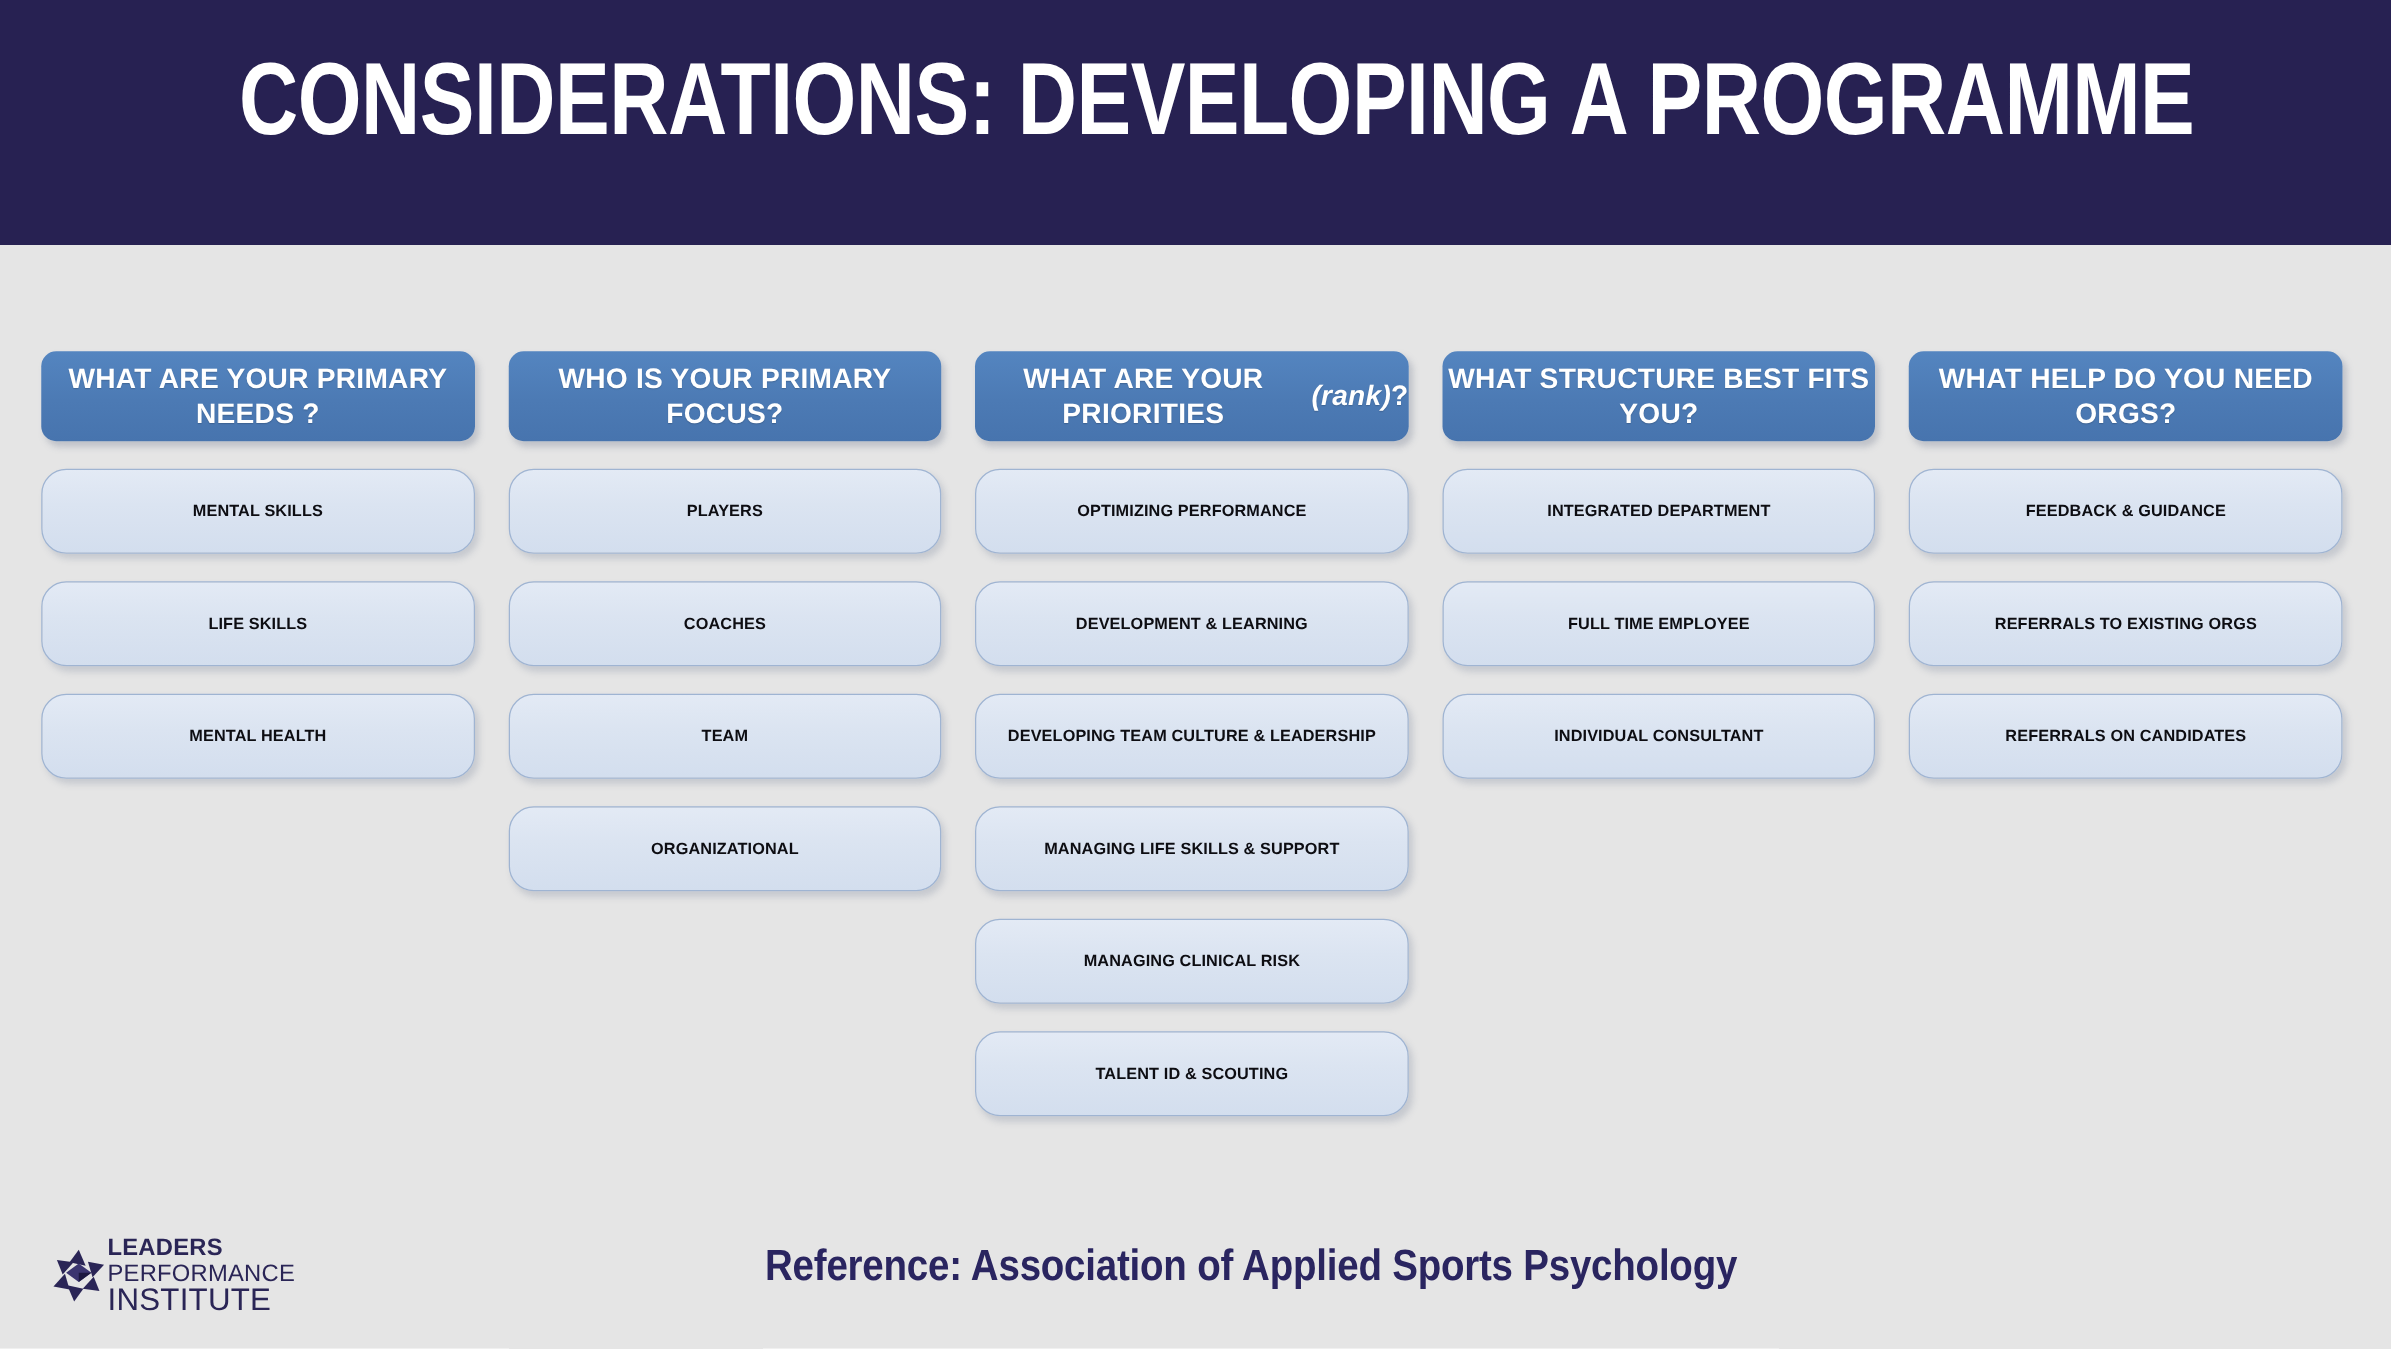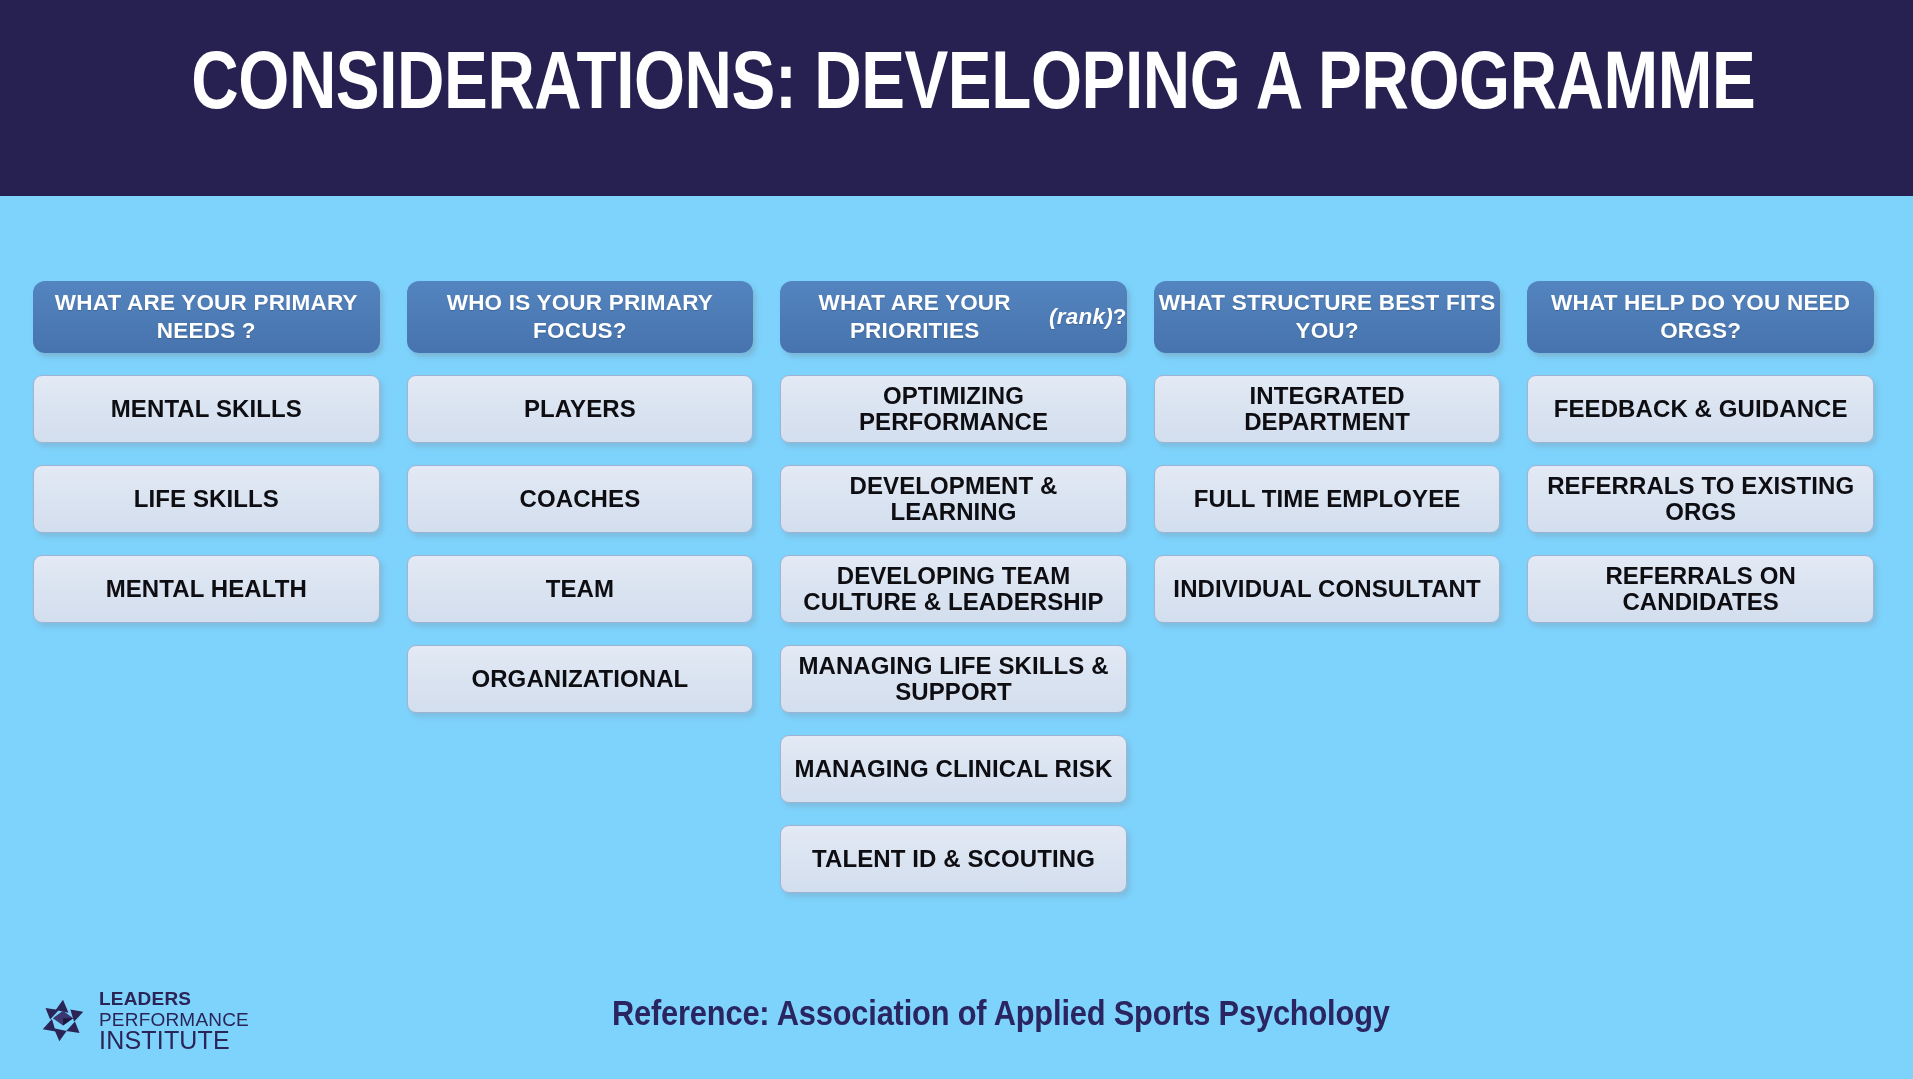--- a/index.html
+++ b/index.html
@@ -9,21 +9,21 @@
     height: 1079px;
     background: #ffffff;
     font-family: "Liberation Sans", sans-serif;
     overflow: hidden;
   }
 
   #slide {
     position: relative;
     width: 1913px;
     height: 1079px;
-    background: #7dd3fc;
+    background: #e5e5e5;
   }
 
   
   #title-band {
     position: absolute;
     left: 0; top: 0;
     width: 1913px;
     height: 196px;
     background: #272152;
   }
@@ -85,45 +85,44 @@
   }
 
   .col-header .rank-note {
     font-style: italic;
     font-weight: bold;
   }
 
   .item-box {
     position: relative;
     min-height: 68px;
-    border-radius: 9px;
+    border-radius: 20px;
     border: 1.2px solid #9fb4d2;
     background: linear-gradient(180deg, #e3eaf5 0%, #dbe4f1 42%, #d3deee 100%);
     box-shadow: 3px 4px 5px rgba(130,140,160,0.30);
     color: #0d0d12;
-    font-size: 24px;
+    font-size: 13px;
     font-weight: bold;
     letter-spacing: 0.1px;
     line-height: 26px;
     text-align: center;
     display: flex;
     align-items: center;
     justify-content: center;
     padding: 7px 10px;
   }
 
   
   #logo-block {
     position: absolute;
     left: 40px;
     top: 988px;
     display: flex;
     flex-direction: row;
     align-items: center;
-    gap: 13px;
   }
 
   #logo-mark { width: 46px; height: 46px; display: block; }
 
   #logo-words {
     display: flex;
     flex-direction: column;
     color: #2a2556;
     font-family: "Liberation Sans", sans-serif;
     line-height: 21px;

